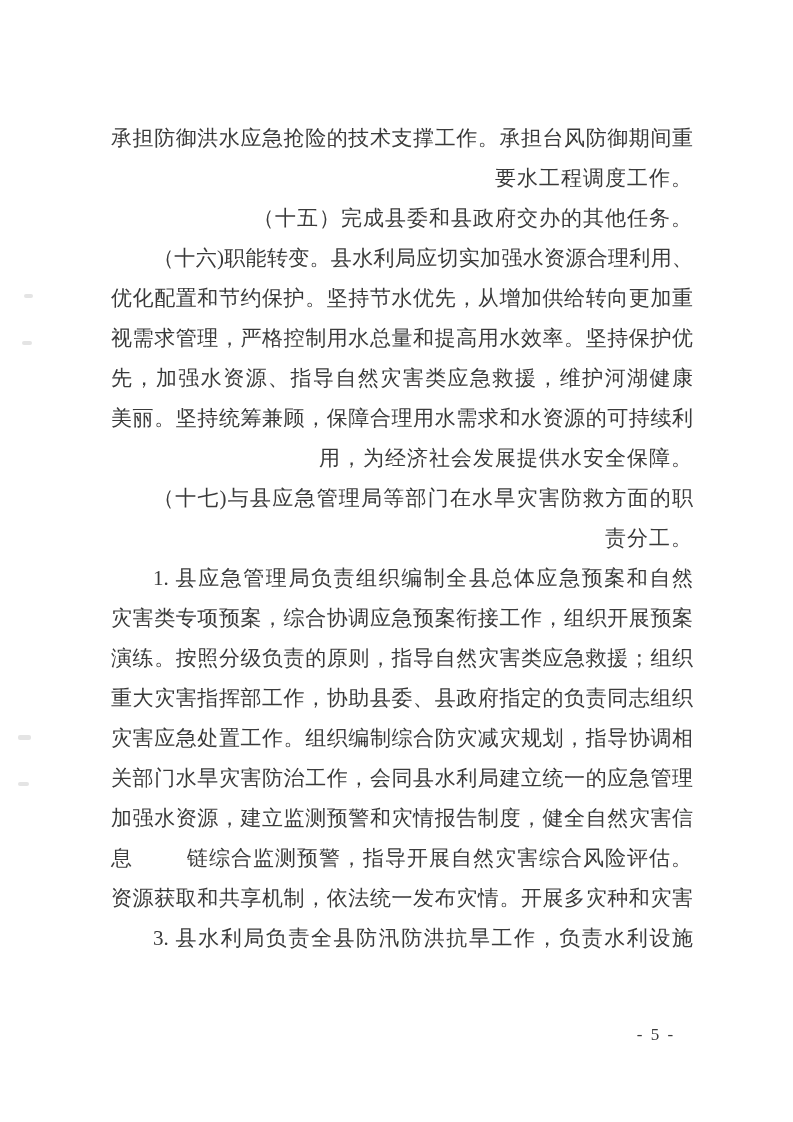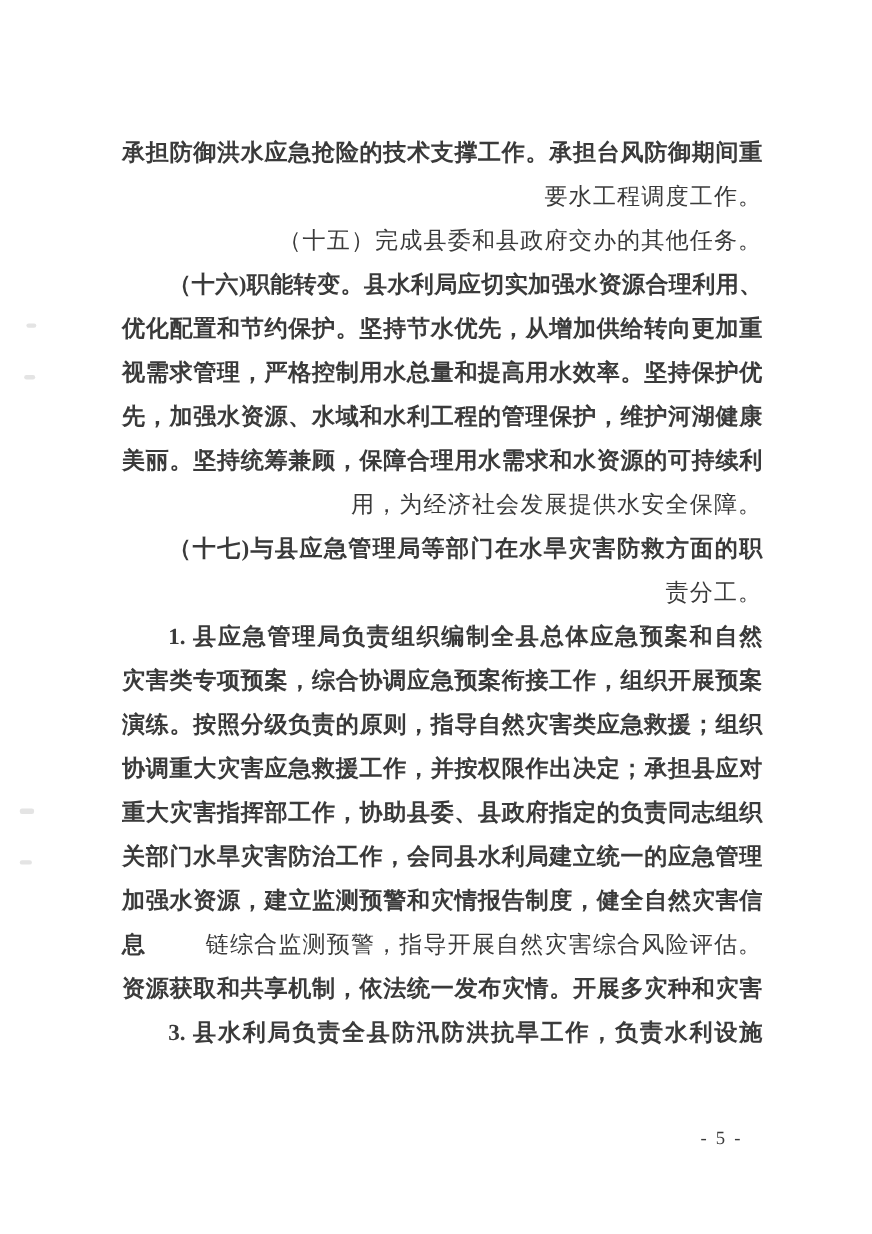--- a/index.html
+++ b/index.html
@@ -35,21 +35,20 @@
     white-space: pre;
     color: #3a3a3a;
     font-weight: 400;
     text-align: right;
   }
   .line.fill {
     white-space: normal;
     text-align: justify;
     text-align-last: justify;
     text-justify: inter-character;
-    font-weight: bold;
   }
   .line.short {
     letter-spacing: 1px;
   }
   .line.indent {
     text-indent: 42px;
   }
   .page-number {
     position: absolute;
     left: 600px;
@@ -79,30 +78,30 @@
 <div class="page">
 
   <div class="doc-body">
 
   <div class="line fill">承担防御洪水应急抢险的技术支撑工作。承担台风防御期间重</div>
       <div class="line short">要水工程调度工作。</div>
       <div class="line short indent">（十五）完成县委和县政府交办的其他任务。</div>
       <div class="line fill indent">（十六)职能转变。县水利局应切实加强水资源合理利用、</div>
       <div class="line fill">优化配置和节约保护。坚持节水优先，从增加供给转向更加重</div>
       <div class="line fill">视需求管理，严格控制用水总量和提高用水效率。坚持保护优</div>
-      <div class="line fill">先，加强水资源、水域和水利工程的管理保护，维护河湖健康</div>
+      <div class="line fill">先，加强水资源、指导自然灾害类应急救援，维护河湖健康</div>
       <div class="line fill">美丽。坚持统筹兼顾，保障合理用水需求和水资源的可持续利</div>
       <div class="line short">用，为经济社会发展提供水安全保障。</div>
       <div class="line fill indent">（十七)与县应急管理局等部门在水旱灾害防救方面的职</div>
       <div class="line short">责分工。</div>
       <div class="line fill indent">1. 县应急管理局负责组织编制全县总体应急预案和自然</div>
       <div class="line fill">灾害类专项预案，综合协调应急预案衔接工作，组织开展预案</div>
       <div class="line fill">演练。按照分级负责的原则，指导自然灾害类应急救援；组织</div>
-      <div class="line fill">协调重大灾害应急救援工作，并按权限作出决定；承担县应对</div>
       <div class="line fill">重大灾害指挥部工作，协助县委、县政府指定的负责同志组织</div>
+      <div class="line fill">灾害应急处置工作。组织编制综合防灾减灾规划，指导协调相</div>
       <div class="line fill">关部门水旱灾害防治工作，会同县水利局建立统一的应急管理</div>
       <div class="line fill">加强水资源，建立监测预警和灾情报告制度，健全自然灾害信息</div>
       <div class="line short">链综合监测预警，指导开展自然灾害综合风险评估。</div>
       <div class="line fill">资源获取和共享机制，依法统一发布灾情。开展多灾种和灾害</div>
       <div class="line fill indent">3. 县水利局负责全县防汛防洪抗旱工作，负责水利设施</div>
     </div>
 
   <div class="page-number">- 5 -</div>
 
   <div class="artifact a1"></div>

